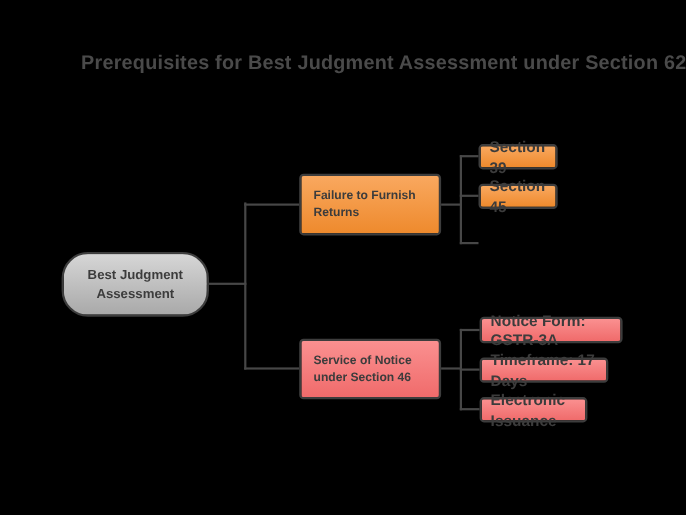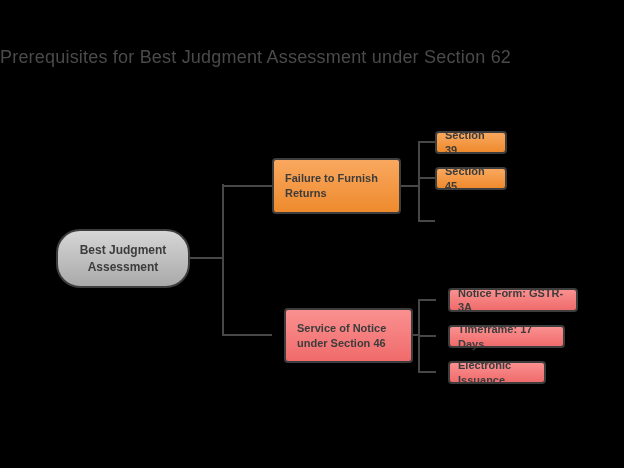--- a/index.html
+++ b/index.html
@@ -10,23 +10,23 @@
     background: var(--background, #000000);
     overflow: hidden;
     font-family: "Liberation Sans", sans-serif;
   }
   .title {
     position: absolute;
     top: 47px;
     left: 0;
     right: 0;
     margin: 0;
-    text-align: left;
+    text-align: right;
     font-size: 18px;
-    font-weight: normal;
+    font-weight: bold;
     letter-spacing: 0.2px;
     color: var(--title-text, #4a4a4a);
   }
   .line-h, .line-v {
     position: absolute;
     background: var(--connector, #474747);
   }
   .line-h { height: 2px; }
   .line-v { width: 2px; }
   .node {
@@ -41,29 +41,29 @@
     white-space: pre-line;
   }
   .node.gray {
     background: linear-gradient(var(--gray-top, #d6d6d6), var(--gray-bottom, #a9a9a9));
     justify-content: center;
     text-align: center;
     font-size: 12px;
     line-height: 1.35;
   }
   .node.orange { background: linear-gradient(var(--orange-top, #f9a85f), var(--orange-bottom, #ee8a2d)); }
-  .node.red    { background: linear-gradient(var(--red-top, #fa9090), var(--red-bottom, #f06b6b)); margin-left: 12px; }
+  .node.red    { background: linear-gradient(var(--red-top, #fa9090), var(--red-bottom, #f06b6b)); }
   .node.branch {
     font-size: 11px;
     padding: 0 11px;
     line-height: 1.35;
     text-align: left;
   }
   .node.leaf {
-    font-size: 11px;
+    font-size: 14px;
     padding: 0 8px;
     line-height: 1.3;
     text-align: left;
   }
   
   .n-root   { left: 56px;  top: 229px; width: 134px; height: 59px; border-radius: 24px; }
   .n-b1     { left: 272px; top: 158px; width: 129px; height: 56px; }
   .n-b2     { left: 272px; top: 308px; width: 129px; height: 55px; }
   .n-b1c1   { left: 435px; top: 131px; width: 72px;  height: 23px; }
   .n-b1c2   { left: 435px; top: 167px; width: 72px;  height: 23px; }

